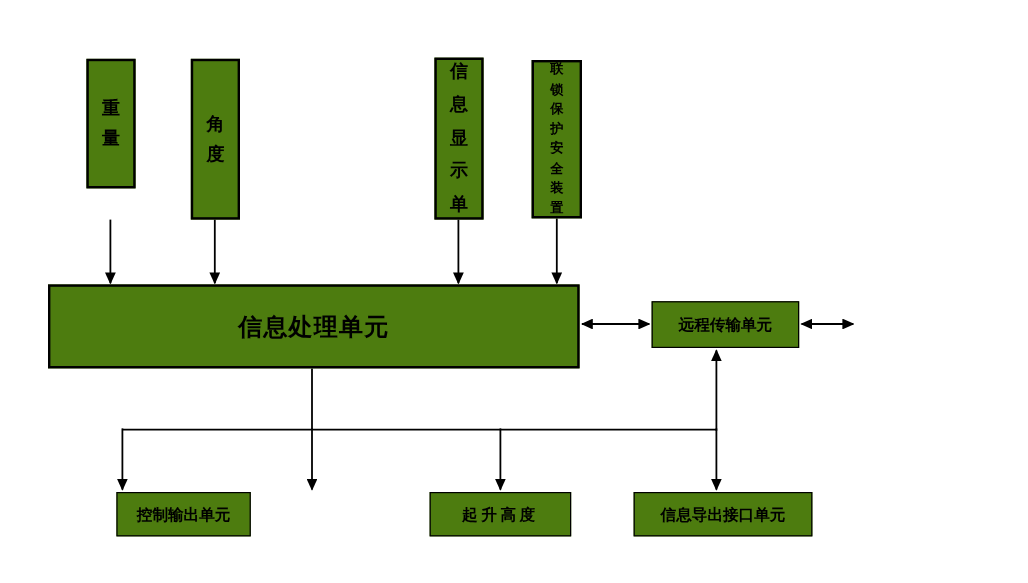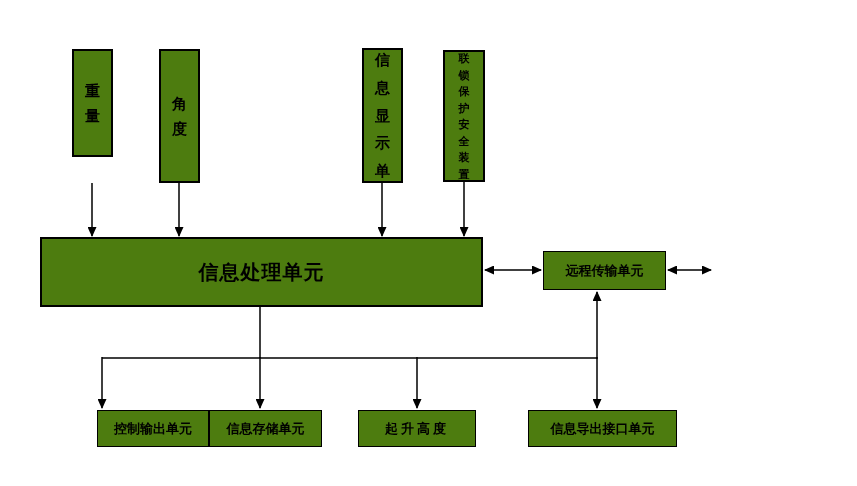--- a/index.html
+++ b/index.html
@@ -115,23 +115,20 @@
 
   <div class="box thin" style="left:543px; top:251px; width:123px; height:39px;">
     <span class="small-label">远程传输单元</span>
   </div>
 
 
   <div class="box thin" style="left:49px; top:410px; width:112px; height:37px;margin-left:48px;">
     <span class="small-label">控制输出单元</span>
   </div>
 
-  <div class="box thin" style="left:209px; top:410px; width:113px; height:37px;">
-    <span class="small-label">信息存储单元</span>
-  </div>
 
   <div class="box thin spaced" style="left:358px; top:410px; width:118px; height:37px;">
     <span class="small-label">起升高度</span>
   </div>
 
   <div class="box thin" style="left:528px; top:410px; width:149px; height:37px;">
     <span class="small-label">信息导出接口单元</span>
   </div>
 
 </div>

